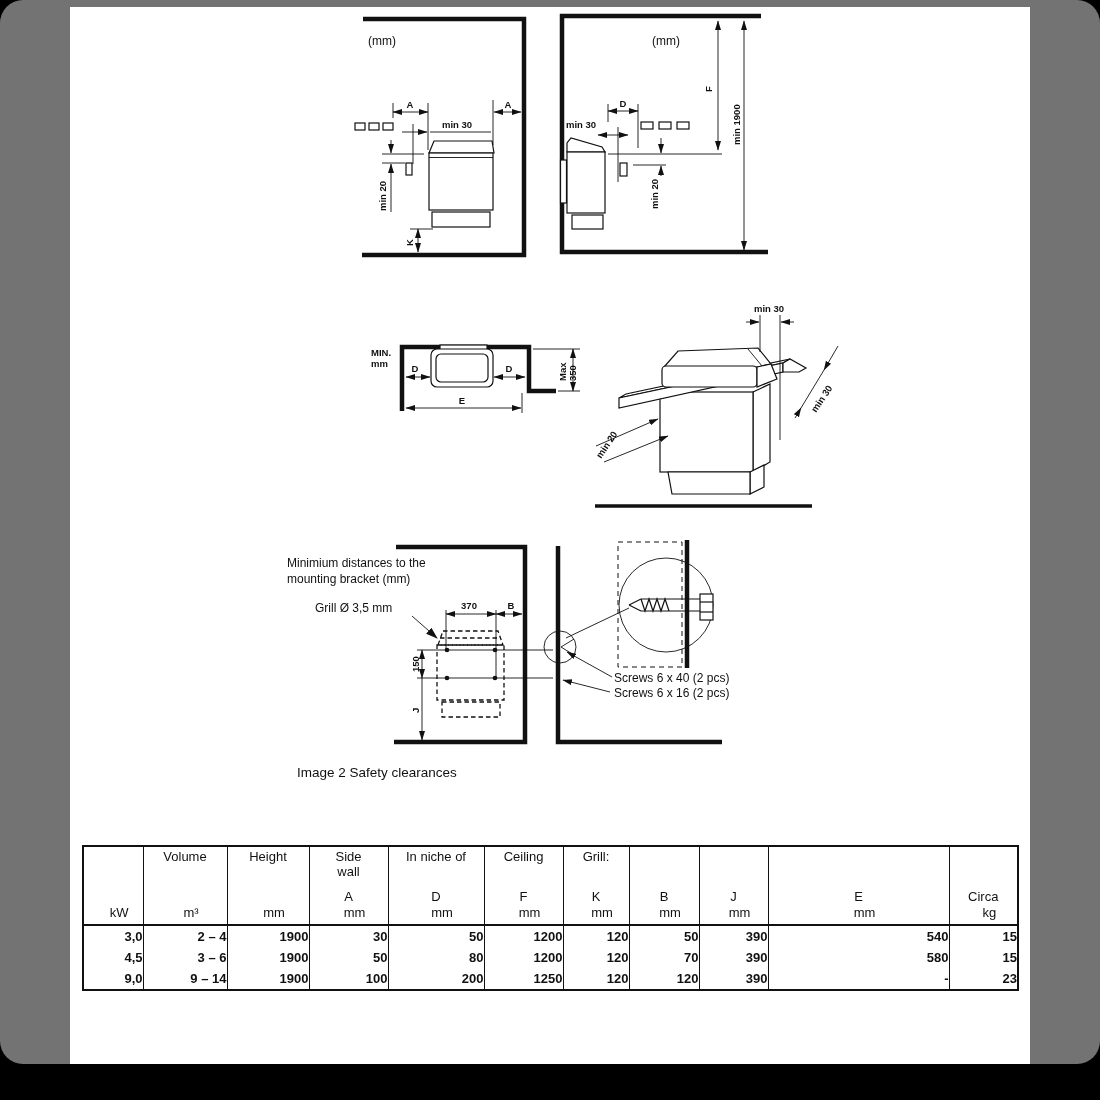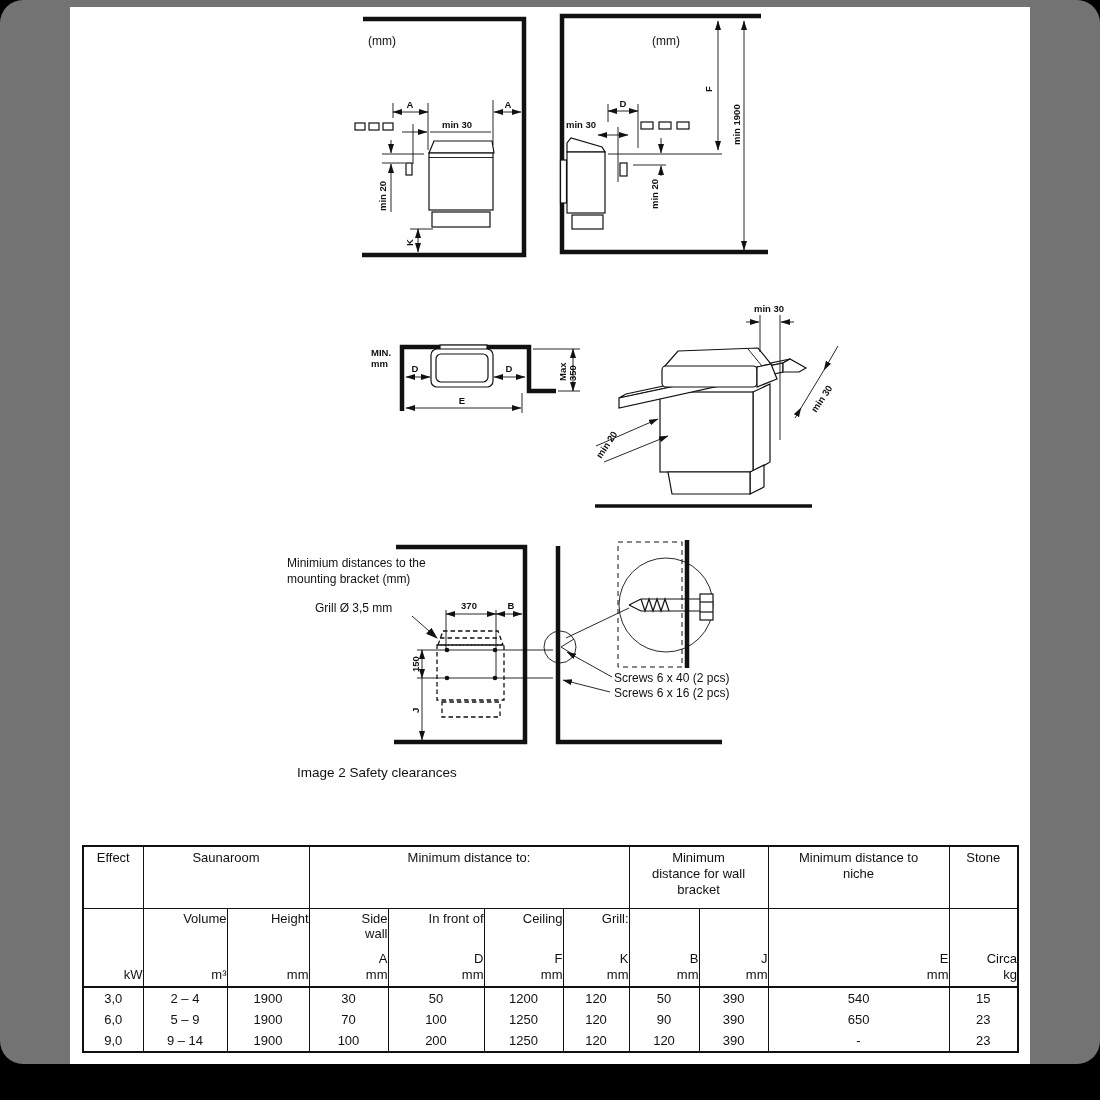--- a/index.html
+++ b/index.html
@@ -21,26 +21,26 @@
   .dash2{stroke:#111;stroke-width:1;fill:none;stroke-dasharray:5,4;}
 
   .tablewrap{position:absolute;left:82px;top:845px;}
   table{border-collapse:collapse;table-layout:fixed;width:935px;background:#fff;
         font-size:13px;color:#111;}
   table{border:2px solid #111;}
   td{border-right:1px solid #111;padding:0;overflow:hidden;}
   td:last-child{border-right:none;}
   tr.group td{border-bottom:1px solid #111;height:58px;vertical-align:top;text-align:center;padding-top:3px;line-height:16px;}
   tr.group td.narrow{padding-left:18px;padding-right:18px;}
-  tr.subh td{border-bottom:2px solid #111;height:77px;vertical-align:top;text-align:right;}
+  tr.subh td{border-bottom:2px solid #111;height:77px;vertical-align:top;text-align:center;}
   .sw{display:flex;flex-direction:column;height:73px;padding-top:2px;}
   .sw .n{line-height:15px;min-height:0;}
   .sw .lt{margin-top:auto;height:16px;line-height:16px;}
   .sw .un{height:17px;line-height:16px;padding-left:12px;}
-  tbody td{height:21px;text-align:center;line-height:21px;}
+  tbody td{height:21px;text-align:right;line-height:21px;font-weight:bold;}
 </style>
 </head>
 <body>
 
 <div class="stage">
   <div class="paper"></div>
 
   <svg width="960" height="838" viewBox="70 7 960 838">
     <defs>
       <marker id="arr" orient="auto-start-reverse" markerUnits="userSpaceOnUse" markerWidth="10" markerHeight="7" refX="9" refY="3">
@@ -256,28 +256,20 @@
         <col style="width:79px">
           <col style="width:96px">
           <col style="width:79px">
         <col style="width:66px">
           <col style="width:70px">
           <col style="width:69px">
         <col style="width:181px">
           <col style="width:69px">
       </colgroup>
       <thead>
-        <tr class="group">
-          <td>Effect</td>
-          <td colspan="2">Saunaroom</td>
-          <td colspan="4">Minimum distance to:</td>
-          <td colspan="2" class="narrow">Minimum distance for wall bracket</td>
-          <td class="narrow">Minimum distance to niche</td>
-          <td>Stone</td>
-        </tr>
         <tr class="subh">
           <td>
               <div class="sw">
                 <div class="n"></div>
                 <div class="lt"></div>
                 <div class="un">kW</div>
               </div>
             </td>
           <td>
               <div class="sw">
@@ -296,21 +288,21 @@
           <td>
               <div class="sw">
                 <div class="n">Side</div>
                 <div class="n">wall</div>
                 <div class="lt">A</div>
                 <div class="un">mm</div>
               </div>
             </td>
           <td>
               <div class="sw">
-                <div class="n">In front of</div>
+                <div class="n">In niche of</div>
                 <div class="lt">D</div>
                 <div class="un">mm</div>
               </div>
             </td>
           <td>
               <div class="sw">
                 <div class="n">Ceiling</div>
                 <div class="lt">F</div>
                 <div class="un">mm</div>
               </div>
@@ -360,31 +352,31 @@
             <td>30</td>
       <td>50</td>
             <td>1200</td>
       <td>120</td>
             <td>50</td>
       <td>390</td>
             <td>540</td>
       <td>15</td>
     </tr>
           <tr>
-      <td>6,0</td>
-            <td>5 – 9</td>
+      <td>4,5</td>
+            <td>3 – 6</td>
       <td>1900</td>
+            <td>50</td>
+      <td>80</td>
+            <td>1200</td>
+      <td>120</td>
             <td>70</td>
-      <td>100</td>
-            <td>1250</td>
-      <td>120</td>
-            <td>90</td>
       <td>390</td>
-            <td>650</td>
-      <td>23</td>
+            <td>580</td>
+      <td>15</td>
     </tr>
           <tr>
       <td>9,0</td>
             <td>9 – 14</td>
       <td>1900</td>
             <td>100</td>
       <td>200</td>
             <td>1250</td>
       <td>120</td>
             <td>120</td>

